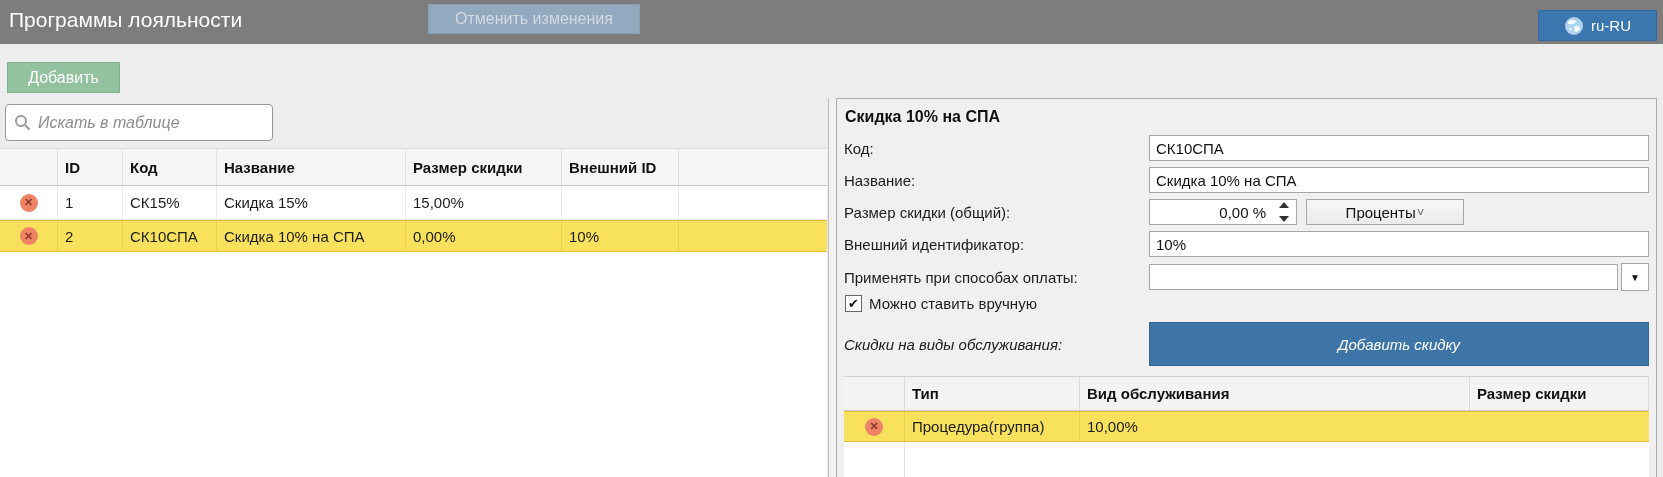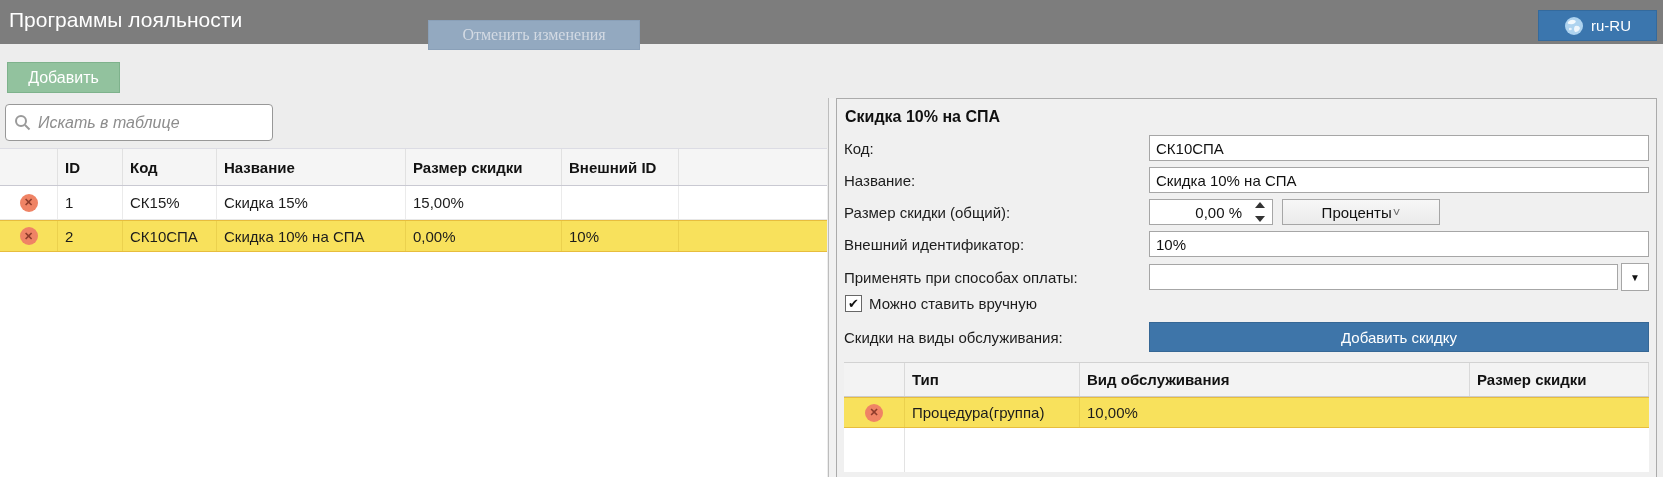--- a/index.html
+++ b/index.html
@@ -5,23 +5,23 @@
   * { margin:0; padding:0; box-sizing:border-box; }
   html,body { width:1663px; height:477px; overflow:hidden;
     font-family:"Liberation Sans", sans-serif; background:#ededed; }
 
   
   .topbar { position:absolute; left:0; top:0; width:1663px; height:44px; background:#7d7d7d; }
   .topbar-title { position:absolute; left:9px; top:8px; font-size:21px; color:#ffffff; }
   .btn-save { position:absolute; left:290px; top:8px; width:130px; height:30px;
     background:#57a87c; color:#ffffff; font-size:16px; border:1px solid #4d9a70;
     display:flex; align-items:center; justify-content:center; cursor:pointer; }
-  .btn-cancel { position:absolute; left:428px; top:20px; width:212px; height:30px;
+  .btn-cancel { position:absolute; left:428px; top:4px; width:212px; height:30px;
     background:#93a9c0; color:#d3dae3; font-size:16px; border:1px solid #8aa0b8;
-    display:flex; align-items:center; justify-content:center;font-family:Liberation Serif, serif; }
+    display:flex; align-items:center; justify-content:center; }
   .btn-locale { position:absolute; left:1538px; top:10px; width:119px; height:31px;
     background:#3b76ae; color:#ffffff; font-size:15px; border:1px solid #346a9d;
     display:flex; align-items:center; justify-content:center; gap:7px; cursor:pointer; }
 
   
   .btn-add { position:absolute; left:7px; top:62px; width:113px; height:31px;
     background:#92c29e; color:#ffffff; font-size:16px; border:1px solid #7eb28c;
     display:flex; align-items:center; justify-content:center; cursor:pointer; }
 
   
@@ -57,38 +57,38 @@
     background:#f1f1f1; border-left:1px solid #bdbdbd; }
 
   
   .panel { position:absolute; left:836px; top:98px; width:821px; height:379px;
     background:#f0f0f0; border:1px solid #ababab; border-bottom:none; padding:6px 7px 0 7px; }
   .panel-title { font-size:16px; font-weight:bold; color:#111; margin:3px 0 9px 1px; }
   .f-row { display:flex; align-items:center; margin-bottom:6px; }
   .f-label { flex:0 0 305px; font-size:15px; color:#1c1c1c; }
   .f-input { flex:1; height:26px; border:1px solid #a6a6a6; background:#fff;
     font-size:15px; color:#111; padding:0 6px; outline:none; font-family:"Liberation Sans",sans-serif; }
-  .spin-wrap { position:relative; width:124px; height:26px;text-decoration:underline; }
+  .spin-wrap { position:relative; width:148px; height:26px;text-decoration:underline; }
   .spin-wrap input { width:100%; height:100%; border:1px solid #a6a6a6; background:#fff;
     font-size:15px; color:#111; text-align:right; padding-right:30px; outline:none;
     font-family:"Liberation Sans",sans-serif; }
   .spin-arrows { position:absolute; right:6px; top:3px; width:12px; height:20px;
     display:flex; flex-direction:column; justify-content:space-between; cursor:pointer; }
   .arr-up { width:0; height:0; border-left:5px solid transparent; border-right:5px solid transparent; border-bottom:6px solid #333; }
   .arr-dn { width:0; height:0; border-left:5px solid transparent; border-right:5px solid transparent; border-top:6px solid #333; }
   .unit-btn { width:158px; height:26px; margin-left:9px; background:linear-gradient(#f7f7f7,#ebebeb);
     border:1px solid #a6a6a6; font-size:15px; color:#111; display:flex; align-items:center;
     justify-content:center; gap:1px; cursor:pointer; }
   .unit-chevron { color:#6c6c6c; font-size:13px; }
   .combo-btn { width:28px; height:28px; margin-left:3px; background:#ffffff; border:1px solid #a6a6a6;
     display:flex; align-items:center; justify-content:center; font-size:10px; color:#111; cursor:pointer; }
   .chk-row { display:flex; align-items:center; gap:7px; margin:2px 0 10px 1px; }
   .checkbox { width:17px; height:17px; background:#fff; border:1px solid #676767;
     display:flex; align-items:center; justify-content:center; font-size:13px; color:#111; cursor:pointer; }
-  .btn-add-discount { flex:1; height:30px; background:#3e75a9; border:1px solid #366795;
+  .btn-add-discount { flex:1; height:44px; background:#3e75a9; border:1px solid #366795;
     color:#ffffff; font-size:15px; display:flex; align-items:center; justify-content:center; cursor:pointer; }
 
   
   .sub-table { margin-top:9px; width:100%; background:#ffffff; }
   .s-head { height:35px; background:#f3f3f3; border-top:1px solid #d2d2d2; border-bottom:1px solid #cccccc; }
   .s-head .cell { font-weight:bold; color:#121212; border-right:1px solid #d9d9d9; }
   .s0 { width:61px; justify-content:center; padding:0; }
   .s1 { width:175px; } .s2 { width:390px; }
   .s3 { flex:1; border-right:none; }
   .s-data { height:31px; }
@@ -208,21 +208,21 @@
     </div>
   </div>
 
   <div class="chk-row">
     <div class="checkbox">
       <span style="display: inline;">✔</span>
     </div>
     <div style="font-size:15px;color:#1c1c1c;">Можно ставить вручную</div>
   </div>
 
-  <div class="f-row" style="margin-bottom:10px;">
+  <div class="f-row" style="margin-bottom:10px;font-style:italic;">
     <div class="f-label">Скидки на виды обслуживания:</div>
     <div class="btn-add-discount">Добавить скидку</div>
   </div>
 
   <div class="sub-table">
     <div class="t-row s-head">
       <div class="cell s0"></div>
       <div class="cell s1">Тип</div>
       <div class="cell s2">Вид обслуживания</div>
       <div class="cell s3">Размер скидки</div>

